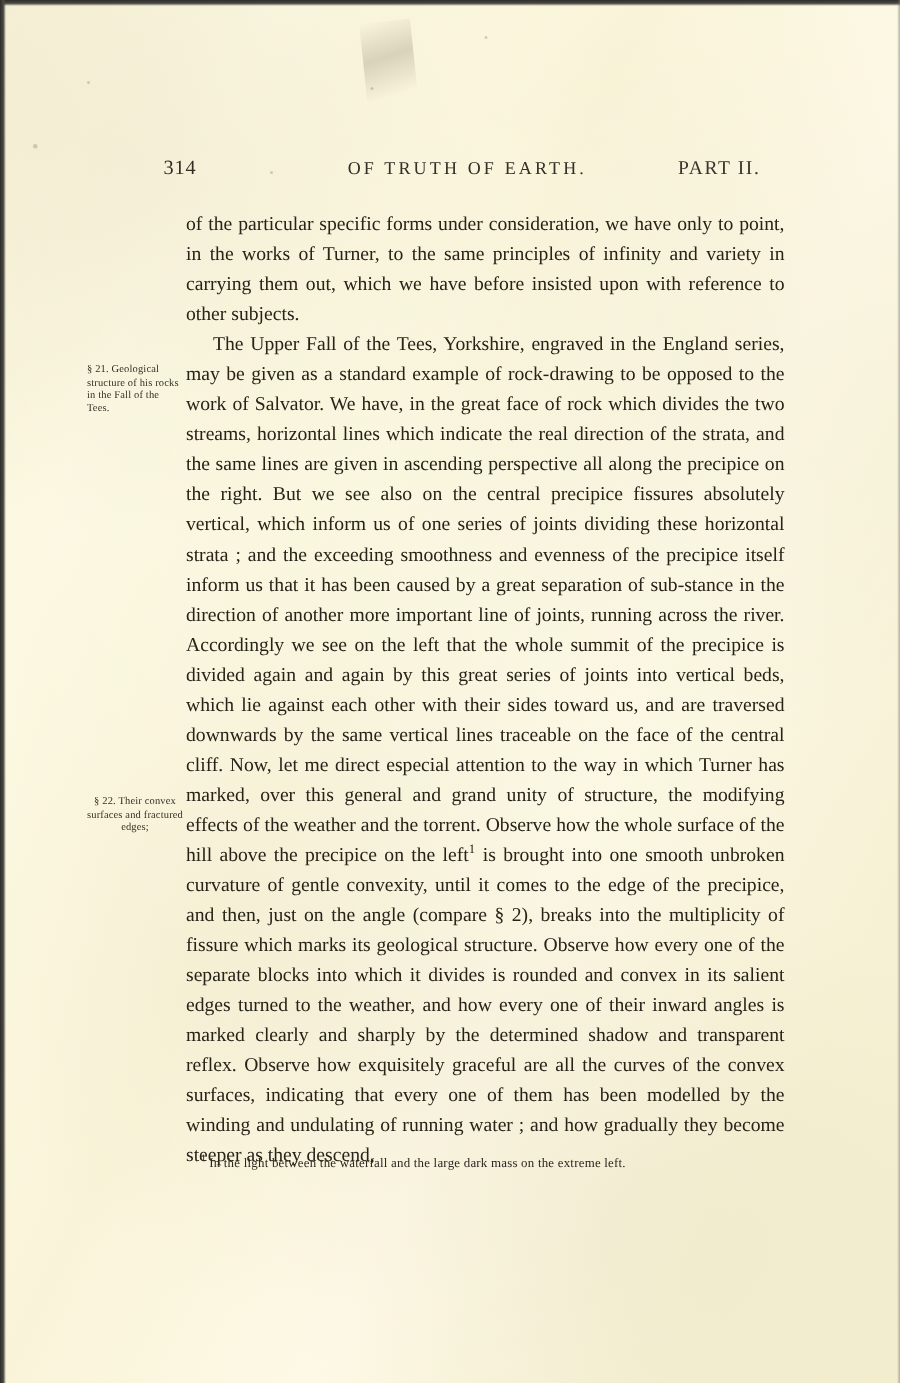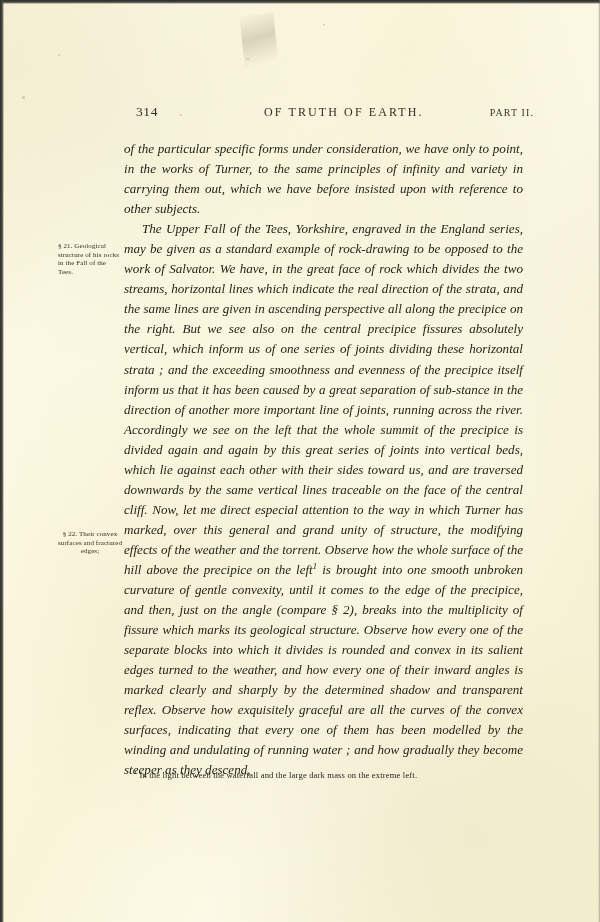--- a/index.html
+++ b/index.html
@@ -71,55 +71,54 @@
       radial-gradient(circle at 82% 26%, rgba(200,190,150,0.10) 0%, rgba(200,190,150,0) 30%),
       radial-gradient(circle at 34% 72%, rgba(198,186,146,0.10) 0%, rgba(198,186,146,0) 28%),
       radial-gradient(circle at 70% 88%, rgba(192,180,140,0.12) 0%, rgba(192,180,140,0) 26%),
       radial-gradient(circle at 50% 50%, rgba(205,196,158,0.07) 0%, rgba(205,196,158,0) 55%);
     pointer-events: none;
   }
 
   
   #running-head {
     position: absolute;
-    left: 136px; top: 104px;
+    left: 109px; top: 104px;
     width: 398px;
     display: flex;
     align-items: baseline;
     justify-content: space-between;
     color: #2a2620;
   }
   .folio {
     font-size: 13.5px;
     letter-spacing: 0.6px;
     color: #322d25;
   }
   .head-title {
     font-size: 12px;
     letter-spacing: 2.1px;
     color: #332e26;
     margin-left: 40px;
   }
   .head-part {
-    font-size: 10px;
+    font-size: 13px;
     letter-spacing: 1.1px;
     color: #3a352c;
   }
 
   
   #body-column {
     position: absolute;
     left: 124px; top: 139px;
     width: 399px;
     color: #272319;
     font-size: 13.1px;
     line-height: 20.05px;
     text-align: justify;
     text-justify: inter-word;
-    font-style: italic;
   }
   #body-column p {
     margin: 0;
   }
   .indent {
     text-indent: 18px;
   }
   .fnref {
     font-size: 8.5px;
     vertical-align: super;

